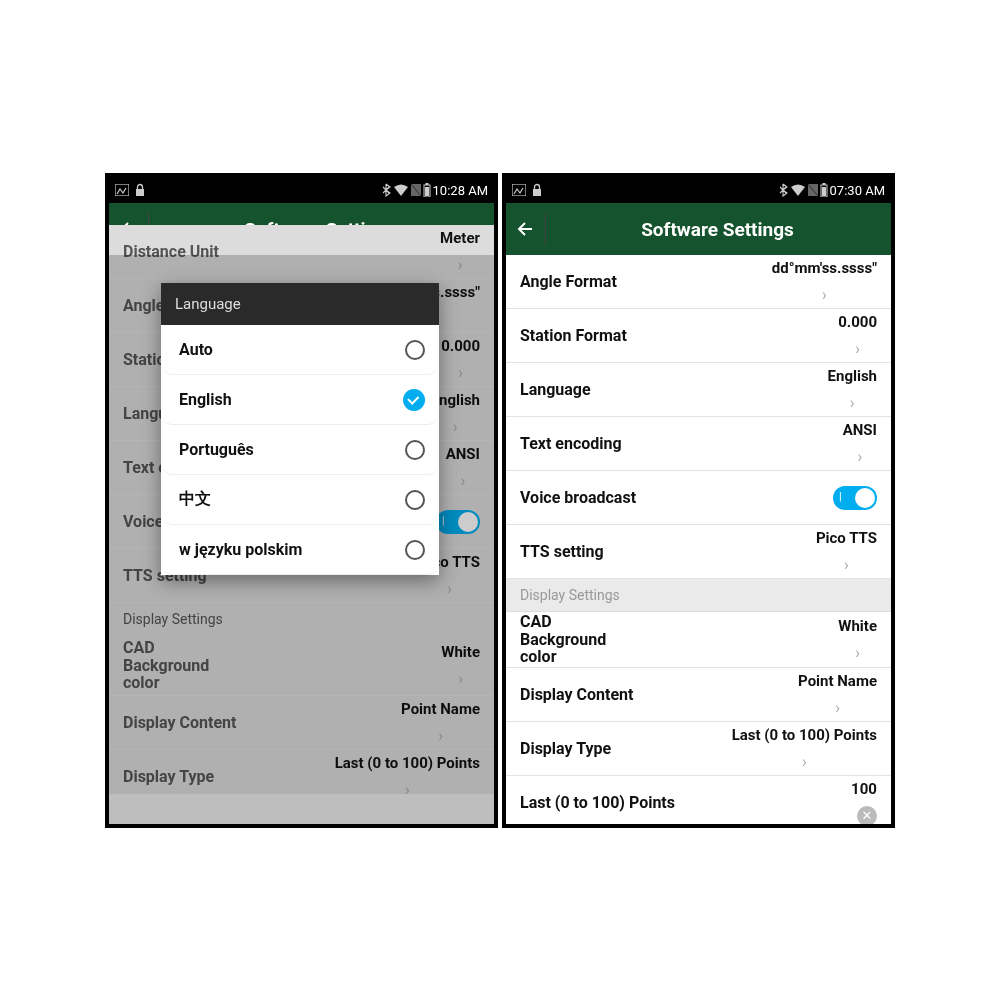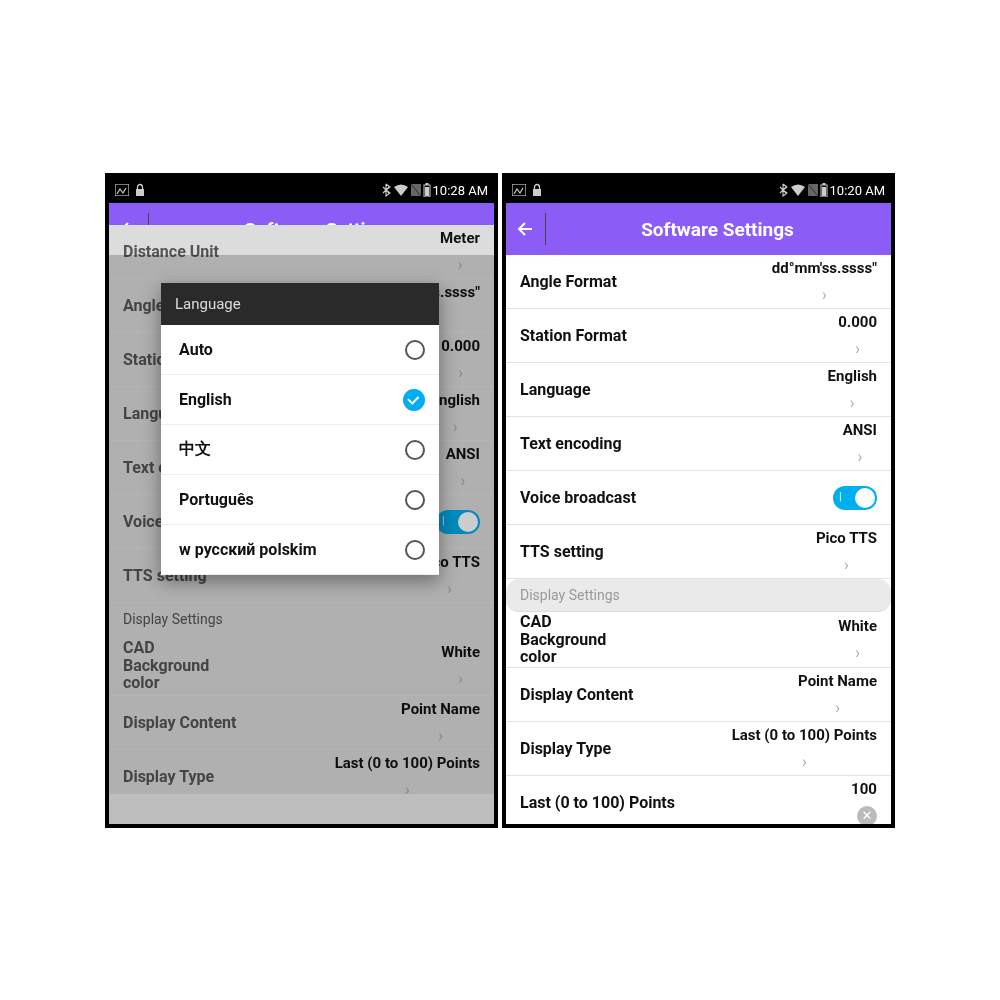--- a/index.html
+++ b/index.html
@@ -37,21 +37,21 @@
     padding: 0 6px;
     font-size: 13px;
     justify-content: space-between;
   }
   .status-left { display: flex; gap: 6px; align-items: center; }
   .status-right { display: flex; gap: 2px; align-items: center; }
   .status-icon { display: inline-flex; color: #ddd; }
   .status-time { color: #fff; font-size: 13px; }
   .appbar {
     height: 52px;
-    background: #8b5cf6;
+    background: #14532d;
     display: flex;
     align-items: center;
     padding: 0 8px;
     color: #fff;
   }
   .appbar .back-btn {
     width: 32px; height: 32px;
     display: flex; align-items: center; justify-content: center;
     color: #fff;
     border-right: 1px solid #444;
@@ -87,21 +87,20 @@
   .row .label { font-weight: 700; }
   .row .value-wrap { display: flex; align-items: center; gap: 8px; flex-direction: column; }
   .row .value { font-weight: 700; color: #111; font-size: 15px; }
   .chevron { color: #aaa; }
   .section-header {
     background: #eaeaea;
     color: #999;
     font-size: 14px;
     padding: 8px 14px;
     border-bottom: 1px solid #ddd;
-    border-radius: 13px;
   }
   .toggle {
     width: 44px; height: 24px;
     border-radius: 12px;
     background: #00aeef;
     position: relative;
   }
   .toggle::after {
     content: "";
     position: absolute;
@@ -157,20 +156,21 @@
   .option-row {
     display: flex;
     align-items: center;
     justify-content: space-between;
     padding: 0 14px 0 18px;
     height: 50px;
     border-bottom: 1px solid #eee;
     font-size: 16px;
     font-weight: 700;
     color: #111;
+    border-radius: 12px;
   }
   .radio {
     width: 20px; height: 20px;
     border: 2px solid #555;
     border-radius: 50%;
     background: #fff;
   }
   .radio.selected {
     border: none;
     width: 22px; height: 22px;
@@ -328,29 +328,29 @@
       <div class="dialog-header">Language</div>
       <div class="option-row">
         <span>Auto</span>
         <span class="radio"></span>
       </div>
       <div class="option-row">
         <span>English</span>
         <span class="radio selected"></span>
       </div>
       <div class="option-row">
+        <span>Português</span>
+        <span class="radio"></span>
+      </div>
+      <div class="option-row">
         <span>中文</span>
         <span class="radio"></span>
       </div>
       <div class="option-row">
-        <span>Português</span>
-        <span class="radio"></span>
-      </div>
-      <div class="option-row">
-        <span>w русский polskim</span>
+        <span>w języku polskim</span>
         <span class="radio"></span>
       </div>
     </div>
   </div>
 
   <div class="phone">
     <div class="statusbar">
       <div class="status-left">
         <span class="status-icon">
           <svg width="14" height="12">
@@ -382,21 +382,21 @@
               <line x1="0" y1="0" x2="10" y2="12" stroke="#222" stroke-width="0.8"></line>
             </svg>
         </span>
         <span class="status-icon">
           <svg width="8" height="14">
               <rect x="1" y="2" width="6" height="12" fill="none" stroke="#ccc"></rect>
               <rect x="2.5" y="0" width="3" height="2" fill="#ccc"></rect>
               <rect x="2" y="4" width="4" height="9" fill="#ccc"></rect>
             </svg>
         </span>
-        <span class="status-time">10:20 AM</span>
+        <span class="status-time">07:30 AM</span>
       </div>
     </div>
 
     <div class="appbar">
       <div class="back-btn">
         <svg width="22" height="22">
             <path d="M17 11 H5 M10 5 L4 11 L10 17" fill="none" stroke="#fff" stroke-width="2"></path>
           </svg>
       </div>
       <div class="title-area">

